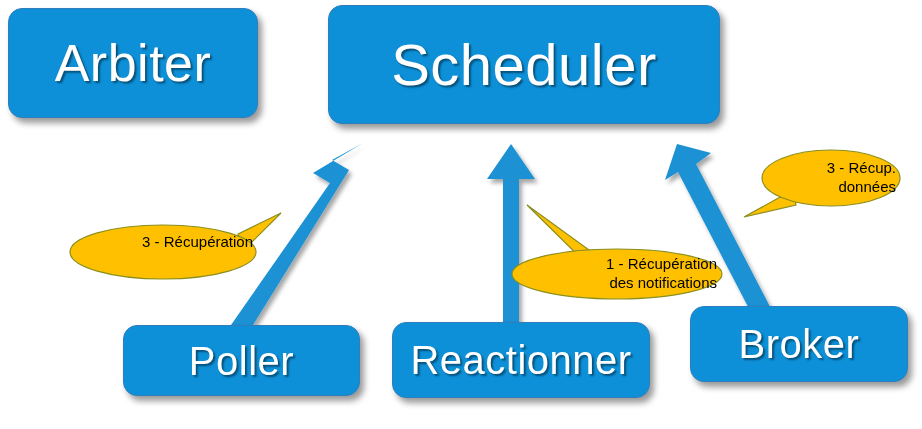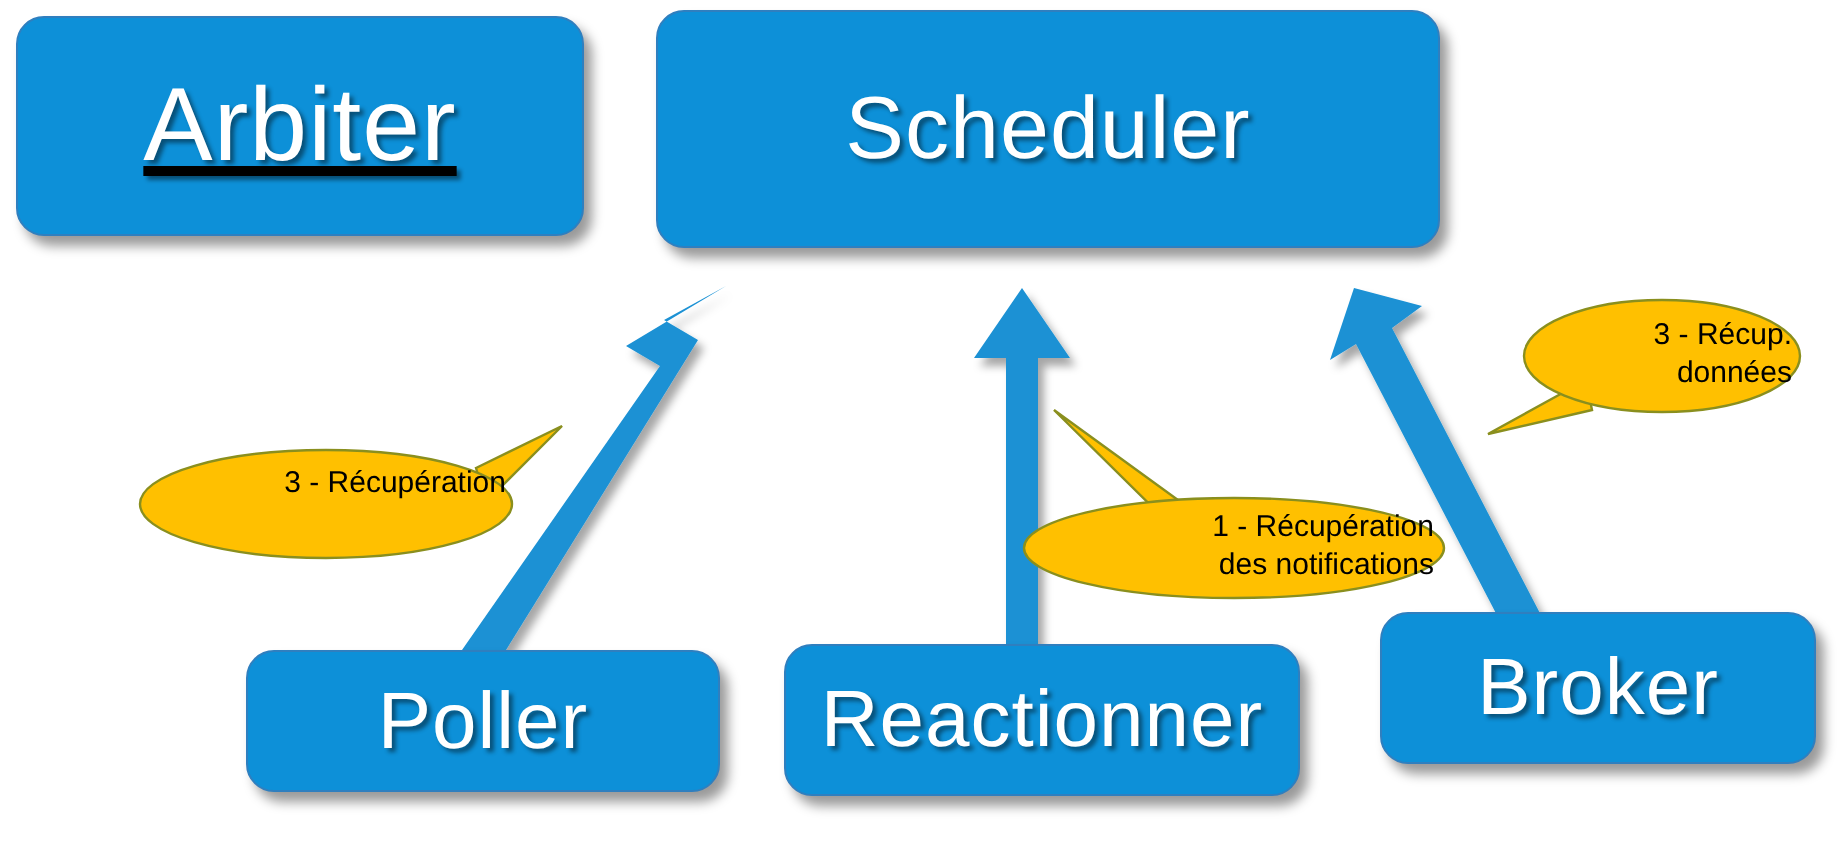--- a/index.html
+++ b/index.html
@@ -30,28 +30,28 @@
     z-index: 3;
   }
   .node-label {
     color: #ffffff;
     font-weight: normal;
     letter-spacing: 0.5px;
     text-shadow: 2px 2px 2px rgba(0,0,0,0.45);
     white-space: nowrap;
     line-height: 1;
   }
-  #node-arbiter    { left: 8px;   top: 8px;   width: 284px; height: 110px; text-decoration: underline; }
+  #node-arbiter    { left: 8px;   top: 8px;   width: 250px; height: 110px; }
   #node-scheduler  { left: 328px; top: 5px;   width: 392px; height: 119px; }
   #node-poller     { left: 123px; top: 325px; width: 237px; height: 71px;  }
   #node-reactionner{ left: 392px; top: 322px; width: 258px; height: 76px;  }
   #node-broker     { left: 690px; top: 306px; width: 218px; height: 76px;  }
 
   #node-arbiter    .node-label { font-size: 52px; }
-  #node-scheduler  .node-label { font-size: 44px; }
+  #node-scheduler  .node-label { font-size: 58px; }
   #node-poller     .node-label { font-size: 40px; }
   #node-reactionner .node-label{ font-size: 40px; }
   #node-broker     .node-label { font-size: 40px; }
 
   .arrow-layer {
     position: absolute;
     left: 0; top: 0;
     width: 922px;
     height: 429px;
     z-index: 2;

